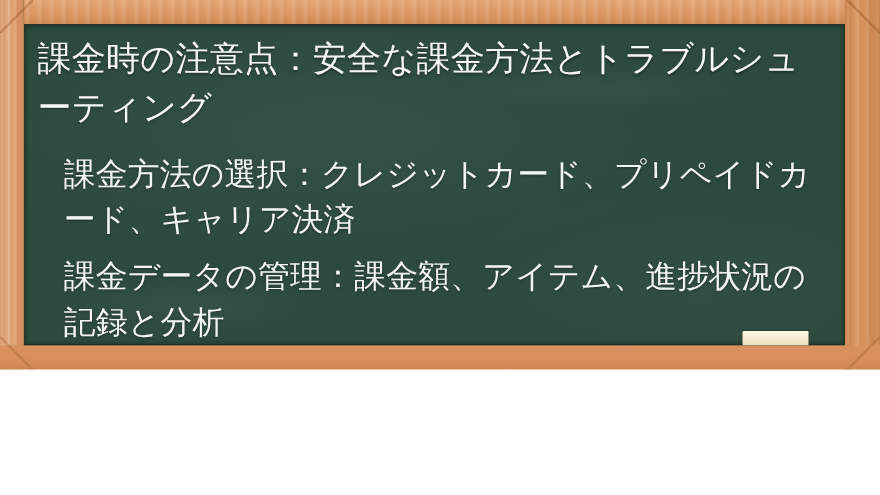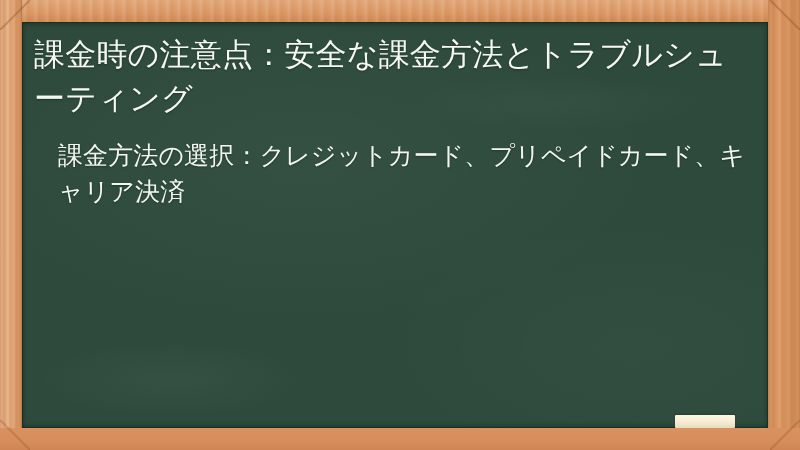--- a/index.html
+++ b/index.html
@@ -8,21 +8,21 @@
     padding: 0;
     background: #ffffff;
   }
   body {
     font-family: "DejaVu Sans", "Liberation Sans", sans-serif;
   }
 
   .slide {
     position: relative;
     width: 800px;
-    height: 450px;
+    height: 336px;
     overflow: hidden;
     box-sizing: border-box;
     background: #d1894f;
     padding-left: 36px;
   }
 
   
   .frame {
     position: absolute;
     inset: 0;
@@ -148,21 +148,21 @@
     max-width: 700px;
   }
 
   .bullets {
     margin: 18px 0 0 0;
     padding: 0;
     list-style: none;
   }
   .bullet {
     color: #f2f6f0;
-    font-size: 25px;
+    font-size: 29px;
     font-weight: 400;
     line-height: 1.42;
     letter-spacing: 0.1px;
     text-shadow: 0 1px 2px rgba(0,0,0,0.30);
     margin: 0 0 11px 0;
     padding-left: 24px;
     max-width: 690px;
   }
   .bullet:last-child { margin-bottom: 0; }
 
@@ -195,19 +195,20 @@
   <div class="mitre mitre-bl"></div>
   <div class="mitre mitre-br"></div>
 
   <div class="board">
     <div class="board-inner">
 
       <h1 class="title">課金時の注意点：安全な課金方法とトラブルシューティング</h1>
 
       <ul class="bullets">
         <li class="bullet">課金方法の選択：クレジットカード、プリペイドカード、キャリア決済</li>
+        <li class="bullet">課金データの管理：課金額、アイテム、進捗状況の記録と分析</li>
       </ul>
 
     </div>
     <div class="chalk-stick"></div>
   </div>
 
 </div>
 
 </body></html>

